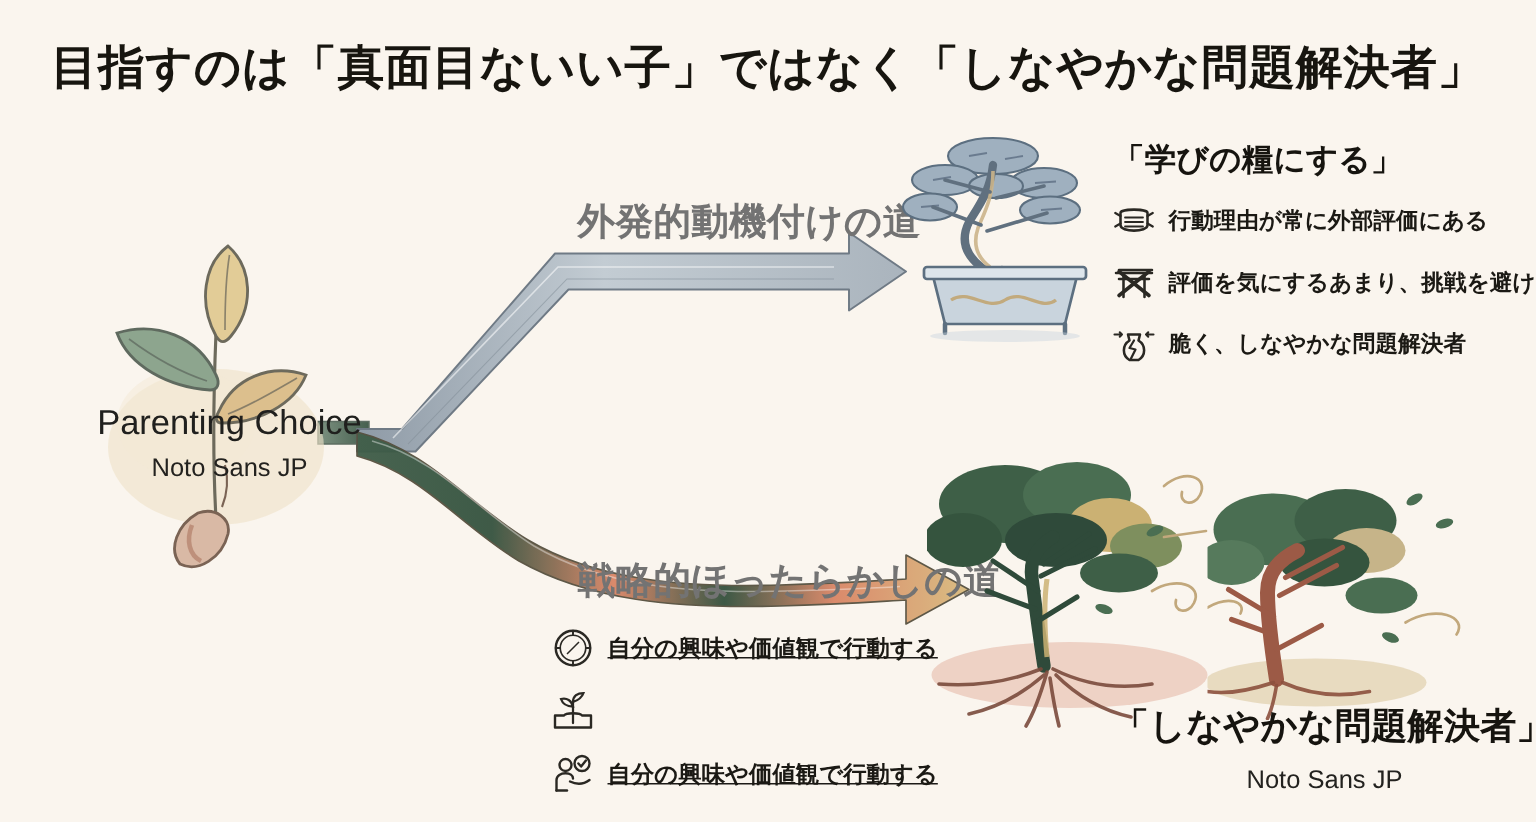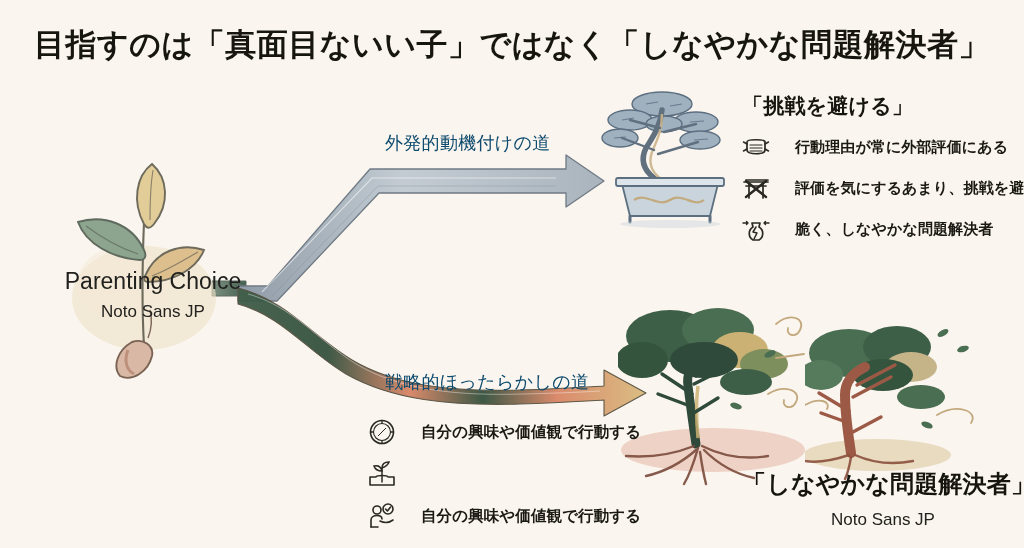--- a/index.html
+++ b/index.html
@@ -37,47 +37,47 @@
     position:absolute; left:0; top:152px; width:250px; text-align:center;
     font-size:17px; font-weight:400; color:#23221f; white-space:nowrap;
   }
 
   
   .paths { position:absolute; left:0; top:0; width:1024px; height:548px; pointer-events:none; }
 
   
   .path-label {
     position:absolute;
-    font-size:18px; font-weight:400; color:#0c4a6e;
+    font-size:25px; font-weight:700; color:#737373;
     white-space:nowrap; letter-spacing:.3px;
   }
   .path-label.upper { left:385px; top:131px; }
   .path-label.lower { left:385px; top:370px; }
 
   
   .bonsai { position:absolute; left:600px; top:80px; width:140px; height:148px; }
 
   
   .tree-a { position:absolute; left:618px; top:298px; width:215px; height:190px; }
   .tree-b { position:absolute; left:805px; top:305px; width:200px; height:175px; }
 
   
   .panel-right { position:absolute; left:742px; top:92px; width:282px; }
   .panel-heading {
     font-size:21px; font-weight:700; color:#16140f;
     white-space:nowrap; margin-bottom:13px; letter-spacing:.2px;
   }
-  .bullet-row { display:flex; align-items:center; gap:25px; margin-bottom:13px; }
+  .bullet-row { display:flex; align-items:center; gap:9px; margin-bottom:13px; }
   .bullet-row .bicon { flex:0 0 28px; width:28px; height:28px; }
   .bullet-row .btext {
     font-size:15px; font-weight:700; color:#1b1914; white-space:nowrap; letter-spacing:.1px;
   }
 
   
-  .panel-bottom { position:absolute; left:368px; top:418px; width:300px; }
+  .panel-bottom { position:absolute; left:368px; top:418px; width:300px;text-decoration:underline; }
   .panel-bottom .bullet-row { margin-bottom:14px; }
   .panel-bottom .btext { font-size:15.5px; }
 
   
   .caption { position:absolute; left:742px; top:468px; width:282px; text-align:center; }
   .caption-main {
     font-size:24px; font-weight:700; color:#16140f; white-space:nowrap; letter-spacing:.2px;
   }
   .caption-sub {
     margin-top:10px; font-size:17px; font-weight:400; color:#23221f; white-space:nowrap;
@@ -237,21 +237,21 @@
       <path d="M0,100 C14,92 26,96 22,104"></path>
     </g>
     <g fill="#4a6e52">
       <ellipse cx="138" cy="28" rx="6" ry="3" transform="rotate(-30 138 28)"></ellipse>
       <ellipse cx="158" cy="44" rx="6" ry="3" transform="rotate(-16 158 44)"></ellipse>
       <ellipse cx="122" cy="120" rx="6" ry="3" transform="rotate(22 122 120)"></ellipse>
     </g>
   </svg>
 
   <div class="panel-right">
-    <div class="panel-heading">「挑戦を避ける」</div>
+    <div class="panel-heading">「学びの糧にする」</div>
 
     <div class="bullet-row">
       <svg class="bicon" viewBox="0 0 28 28">
         <path d="M5,9 C5,6 23,6 23,9 L23,17 C23,22 5,22 5,17 Z" fill="none" stroke="#2a2823" stroke-width="1.7" stroke-linejoin="round"></path>
         <path d="M5,11 L1.5,9 M23,11 L26.5,9 M5,16 L1.5,18 M23,16 L26.5,18" fill="none" stroke="#2a2823" stroke-width="1.5" stroke-linecap="round"></path>
         <path d="M8,12 L20,12 M8,15 L20,15 M8,18 L20,18" fill="none" stroke="#2a2823" stroke-width="1.2" stroke-linecap="round"></path>
       </svg>
       <span class="btext">行動理由が常に外部評価にある</span>
     </div>
 

